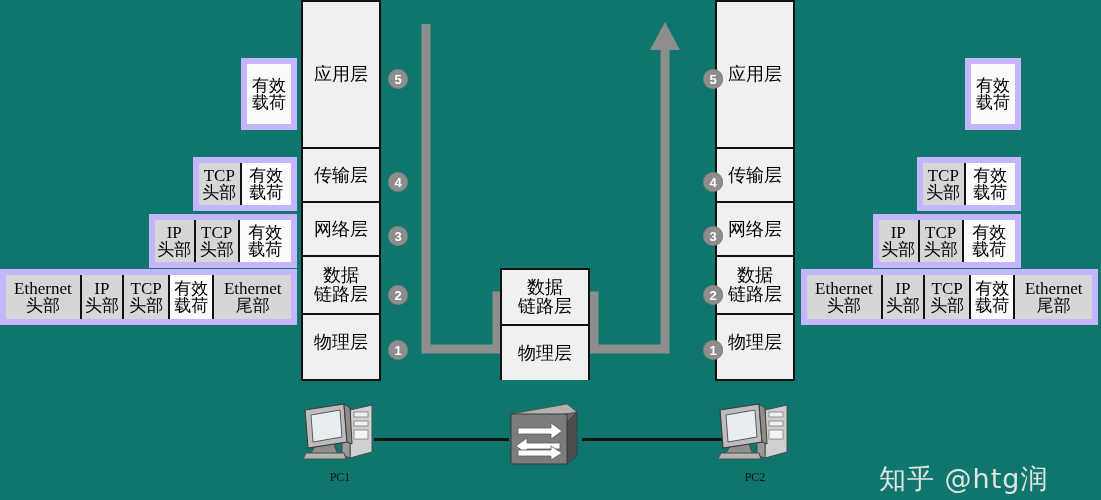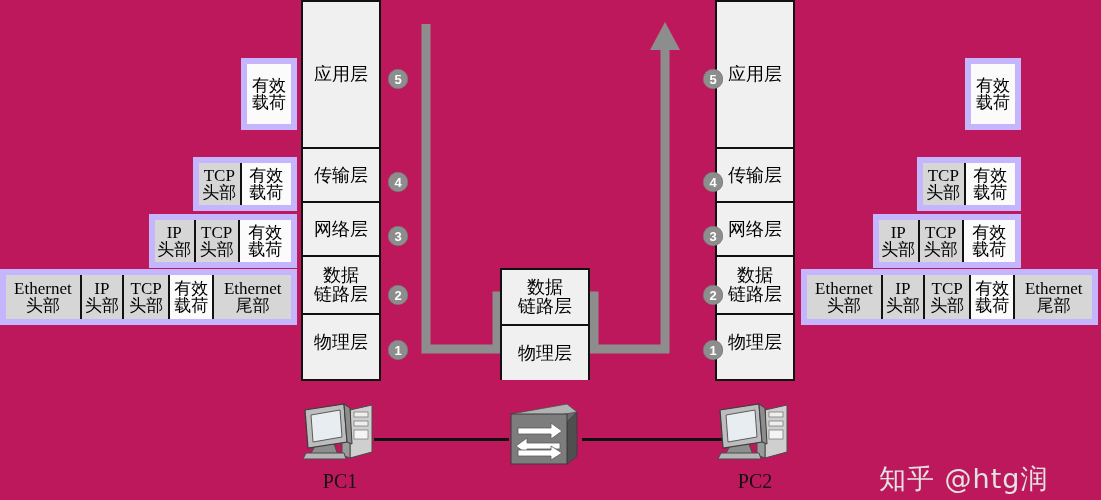--- a/index.html
+++ b/index.html
@@ -3,21 +3,21 @@
 <meta charset="utf-8">
 <style>
   html,body{margin:0;padding:0;background:#ffffff;}
   body{
     font-family:"Liberation Serif","DejaVu Serif",serif;
     -webkit-font-smoothing:antialiased;
   }
   #stage{
     position:relative;
     width:1101px;height:500px;
-    background:#be185d;
+    background:#0f766e;
     overflow:hidden;
   }
 
   
   .pdu-row{position:absolute;display:flex;border:6px solid #c4b5fd;box-sizing:border-box;}
   .pdu-cell{
     box-sizing:border-box;
     display:flex;flex-direction:column;
     align-items:center;justify-content:center;
     font-size:17px;line-height:1.02;
@@ -61,21 +61,21 @@
   .flow{position:absolute;left:0;top:0;width:1101px;height:500px;pointer-events:none;}
 
   
   .mini{position:absolute;border:2px solid #111;box-sizing:border-box;background:#f0f0f0;}
   .mini .layer{font-size:18px;}
 
   
   .device{position:absolute;}
   .device-label{
     position:absolute;
-    font-size:20px;color:#111;
+    font-size:12px;color:#111;
     text-align:center;white-space:nowrap;
   }
   .wire{position:absolute;background:#111;height:3px;}
 
   
   .watermark{
     position:absolute;
     font-family:"DejaVu Sans","Liberation Sans",sans-serif;
     font-size:27px;letter-spacing:1px;
     color:#e3e3e3;

